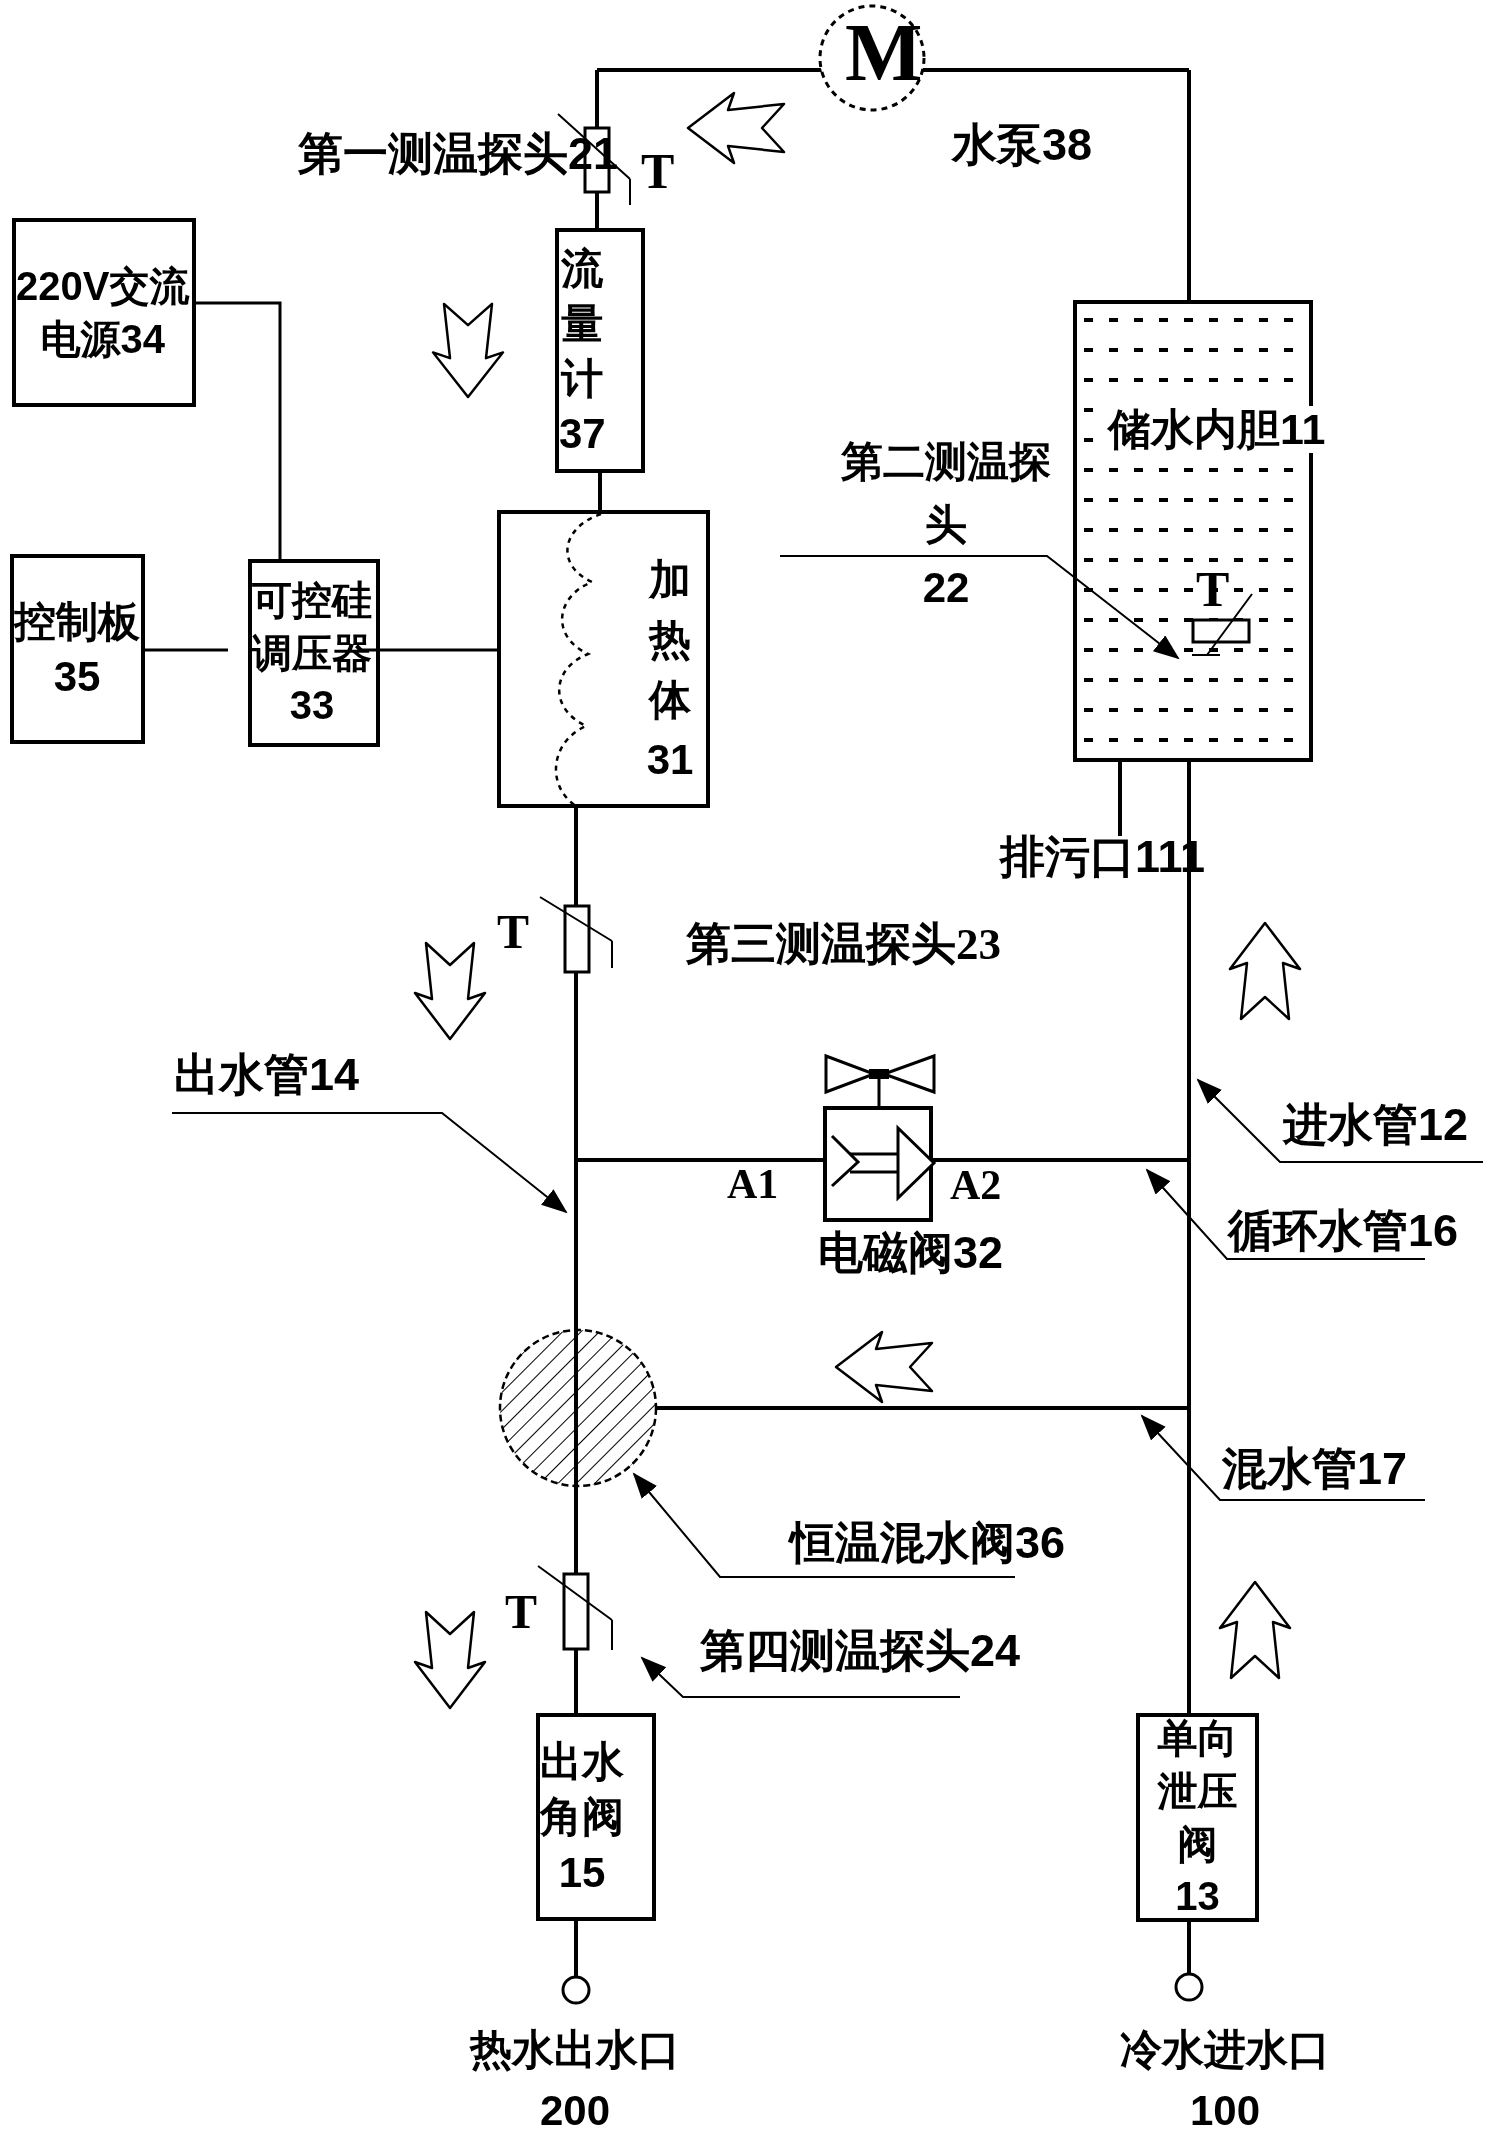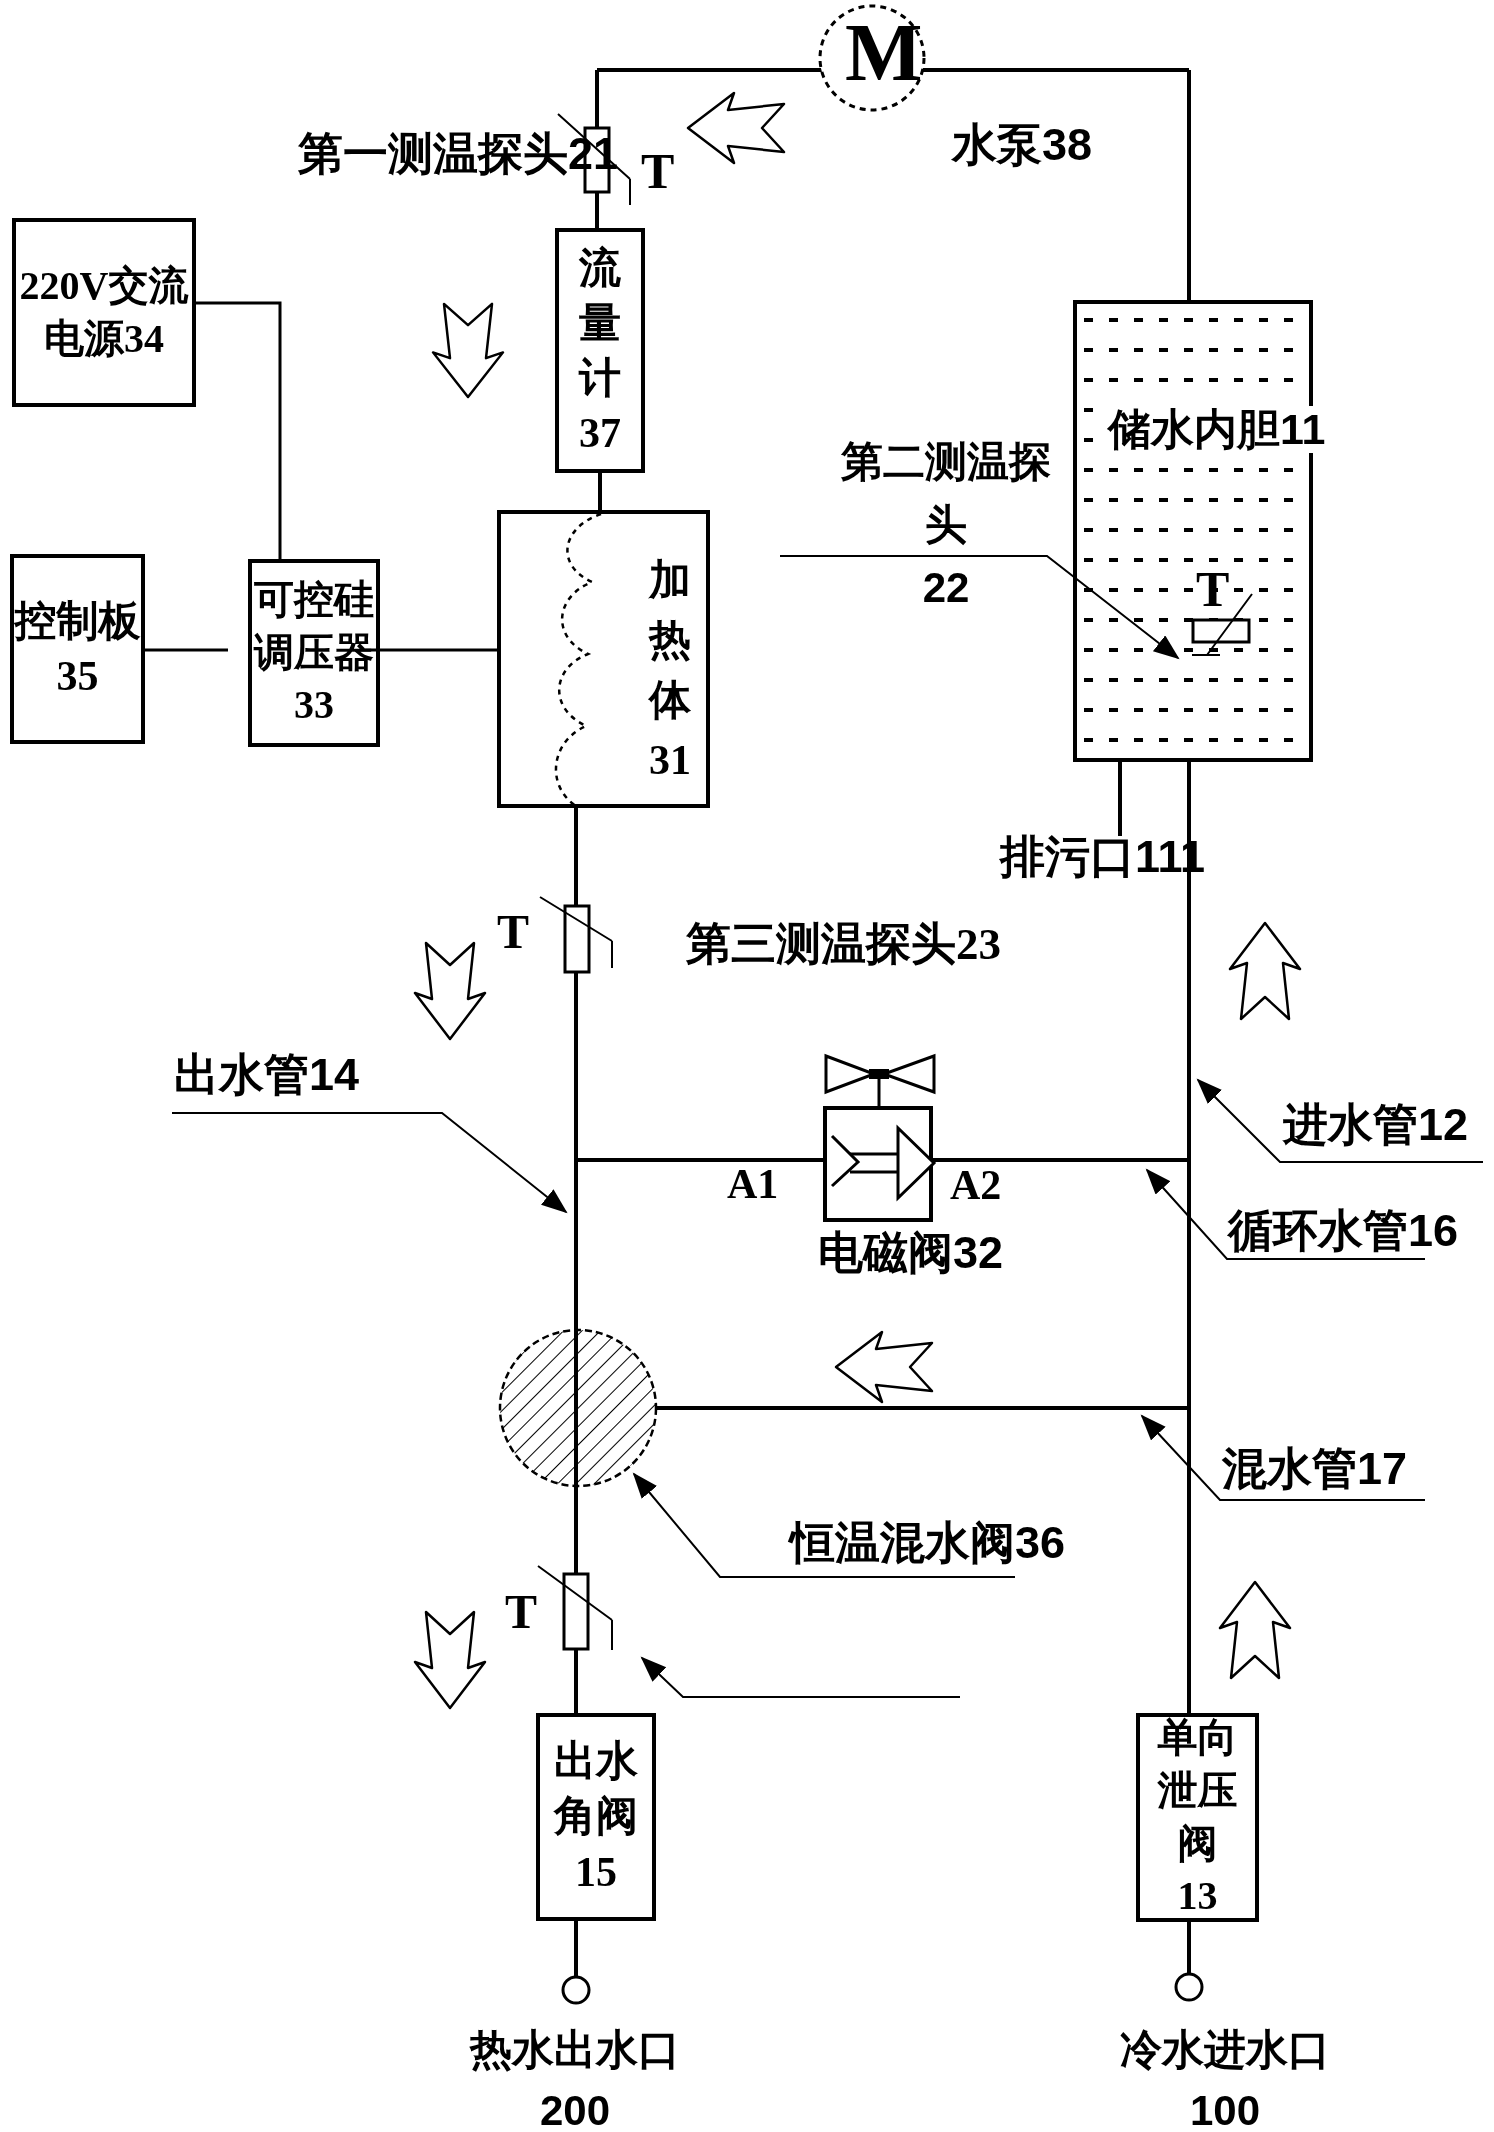--- a/index.html
+++ b/index.html
@@ -1,21 +1,21 @@
 <!DOCTYPE html>
 <html><head>
 <meta charset="utf-8">
 <style>
   html,body{margin:0;padding:0;background:#fff;}
   #canvas{
     position:relative;width:1494px;height:2132px;background:#fff;
     font-family:"Liberation Sans","DejaVu Sans",sans-serif;color:#000;overflow:hidden;
   }
   .box{position:absolute;border:4px solid #000;background:#fff;box-sizing:border-box;
-       display:flex;align-items:center;justify-content:center;text-align:center;font-family:Liberation Serif, serif;}
+       display:flex;align-items:center;text-align:center;}
   .boxtext{font-weight:bold;font-size:42px;line-height:1.32;white-space:pre-line;}
   .lbl{position:absolute;font-weight:bold;font-size:45px;white-space:nowrap;line-height:1.0;}
   .lbl.multi{white-space:pre-line;text-align:center;}
   .serif{font-family:"Liberation Serif","DejaVu Serif",serif;font-weight:bold;}
   #svglayer{position:absolute;left:0;top:0;z-index:5;}
   .boxlayer{z-index:2;}
   .txtlayer{z-index:8;}
   
   #tank-box{
     background-color:#fff;
@@ -201,19 +201,20 @@
   <div class="lbl serif txtlayer" style="left:950px;top:1164px;font-size:42px;">A2</div>
   <div class="lbl txtlayer" style="left:818px;top:1230px;">电磁阀32</div>
 
   <div class="lbl txtlayer" style="left:1283px;top:1102px;">进水管12</div>
   <div class="lbl txtlayer" style="left:1228px;top:1208px;">循环水管16</div>
 
   <div class="lbl txtlayer" style="left:790px;top:1520px;">恒温混水阀36</div>
   <div class="lbl txtlayer" style="left:1222px;top:1446px;text-align:center;">混水管17</div>
 
   <div class="lbl serif txtlayer" style="left:505px;top:1588px;font-size:48px;">T</div>
+  <div class="lbl txtlayer" style="left:700px;top:1628px;">第四测温探头24</div>
 
   <div class="lbl multi txtlayer" style="left:460px;top:2020px;width:230px;font-size:42px;line-height:1.45;">热水出水口
 200</div>
   <div class="lbl multi txtlayer" style="left:1110px;top:2020px;width:230px;font-size:42px;line-height:1.45;">冷水进水口
 100</div>
 
 </div>
 
 </body></html>

